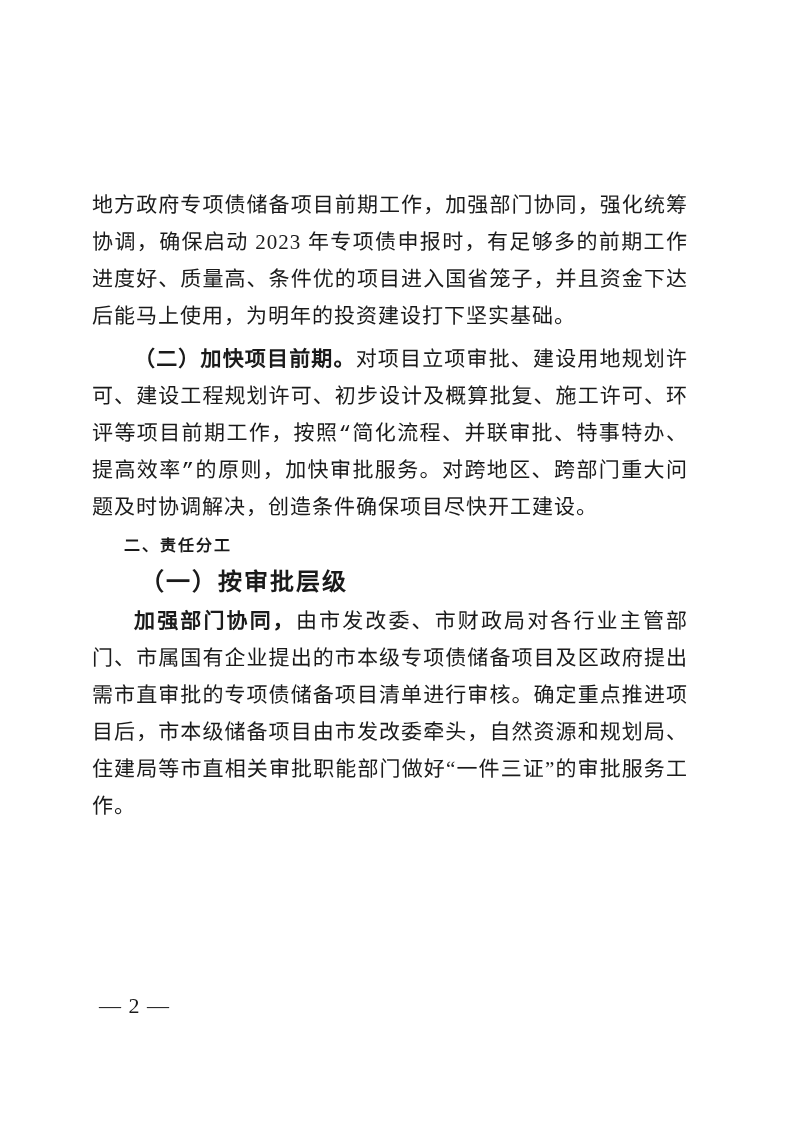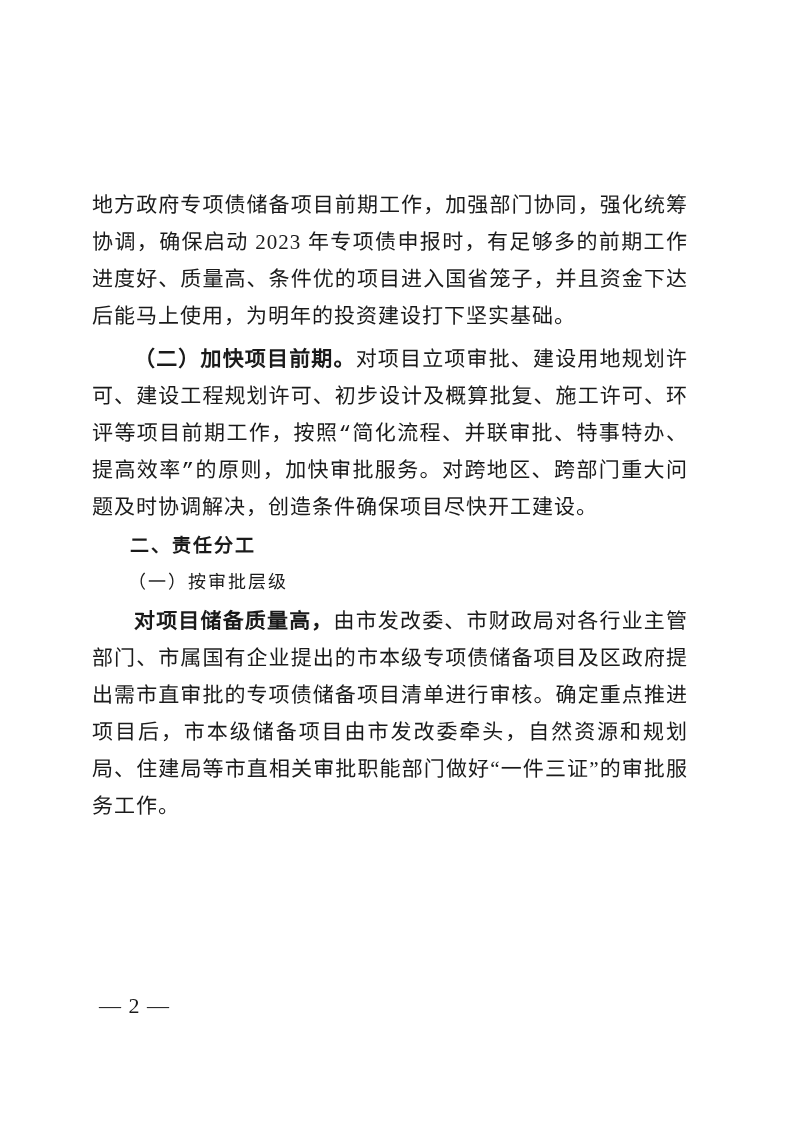--- a/index.html
+++ b/index.html
@@ -32,30 +32,30 @@
   }
   .para { text-indent: 2em; }
   .para.no-indent { text-indent: 0; }
   .lead { font-weight: bold; }
   .para-2 { margin-top: 7px; font-family: Liberation Mono, monospace; }
   .para-3 { margin-top: 8px; }
   .para-4 { margin-top: 2px; }
   .para-5 { margin-top: 10px; }
   .section-heading {
     font-family: "Liberation Sans", "DejaVu Sans", sans-serif;
-    font-size: 19px;
+    font-size: 16px;
     font-weight: bold;
     line-height: 37px;
     text-indent: 2em;
     letter-spacing: 2px;
     text-align: left;
   }
   .sub-heading {
-    font-size: 18px;
-    font-weight: normal;
+    font-size: 24px;
+    font-weight: bold;
     line-height: 37px;
     text-indent: 2em;
     letter-spacing: 2px;
     text-align: left;
   }
   .page-footer {
     position: absolute;
     left: 99px;
     top: 992px;
     font-size: 22px;
@@ -73,21 +73,21 @@
 
     <p class="para no-indent para-1">地方政府专项债储备项目前期工作，加强部门协同，强化统筹协调，确保启动 2023 年专项债申报时，有足够多的前期工作进度好、质量高、条件优的项目进入国省笼子，并且资金下达后能马上使用，为明年的投资建设打下坚实基础。</p>
 
     <p class="para para-2"><span class="lead">（二）加快项目前期。</span><span>对项目立项审批、建设用地规划许可、建设工程规划许可、初步设计及概算批复、施工许可、环评等项目前期工作，按照“简化流程、并联审批、特事特办、提高效率”的原则，加快审批服务。对跨地区、跨部门重大问题及时协调解决，创造条件确保项目尽快开工建设。</span></p>
 
 
     <h2 class="section-heading">二、责任分工</h2>
 
     <h3 class="sub-heading">（一）按审批层级</h3>
 
-    <p class="para para-4"><span class="lead">对项目储备质量高，</span><span>由市发改委、市财政局对各行业主管部门、市属国有企业提出的市本级专项债储备项目及区政府提出需市直审批的专项债储备项目清单进行审核。确定重点推进项目后，市本级储备项目由市发改委牵头，自然资源和规划局、住建局等市直相关审批职能部门做好“一件三证”的审批服务工作。</span></p>
+    <p class="para para-4"><span class="lead">加强部门协同，</span><span>由市发改委、市财政局对各行业主管部门、市属国有企业提出的市本级专项债储备项目及区政府提出需市直审批的专项债储备项目清单进行审核。确定重点推进项目后，市本级储备项目由市发改委牵头，自然资源和规划局、住建局等市直相关审批职能部门做好“一件三证”的审批服务工作。</span></p>
 
 
   </main>
 
   <footer class="page-footer">
     <span>— 2 —</span>
   </footer>
 
 </div>
 

